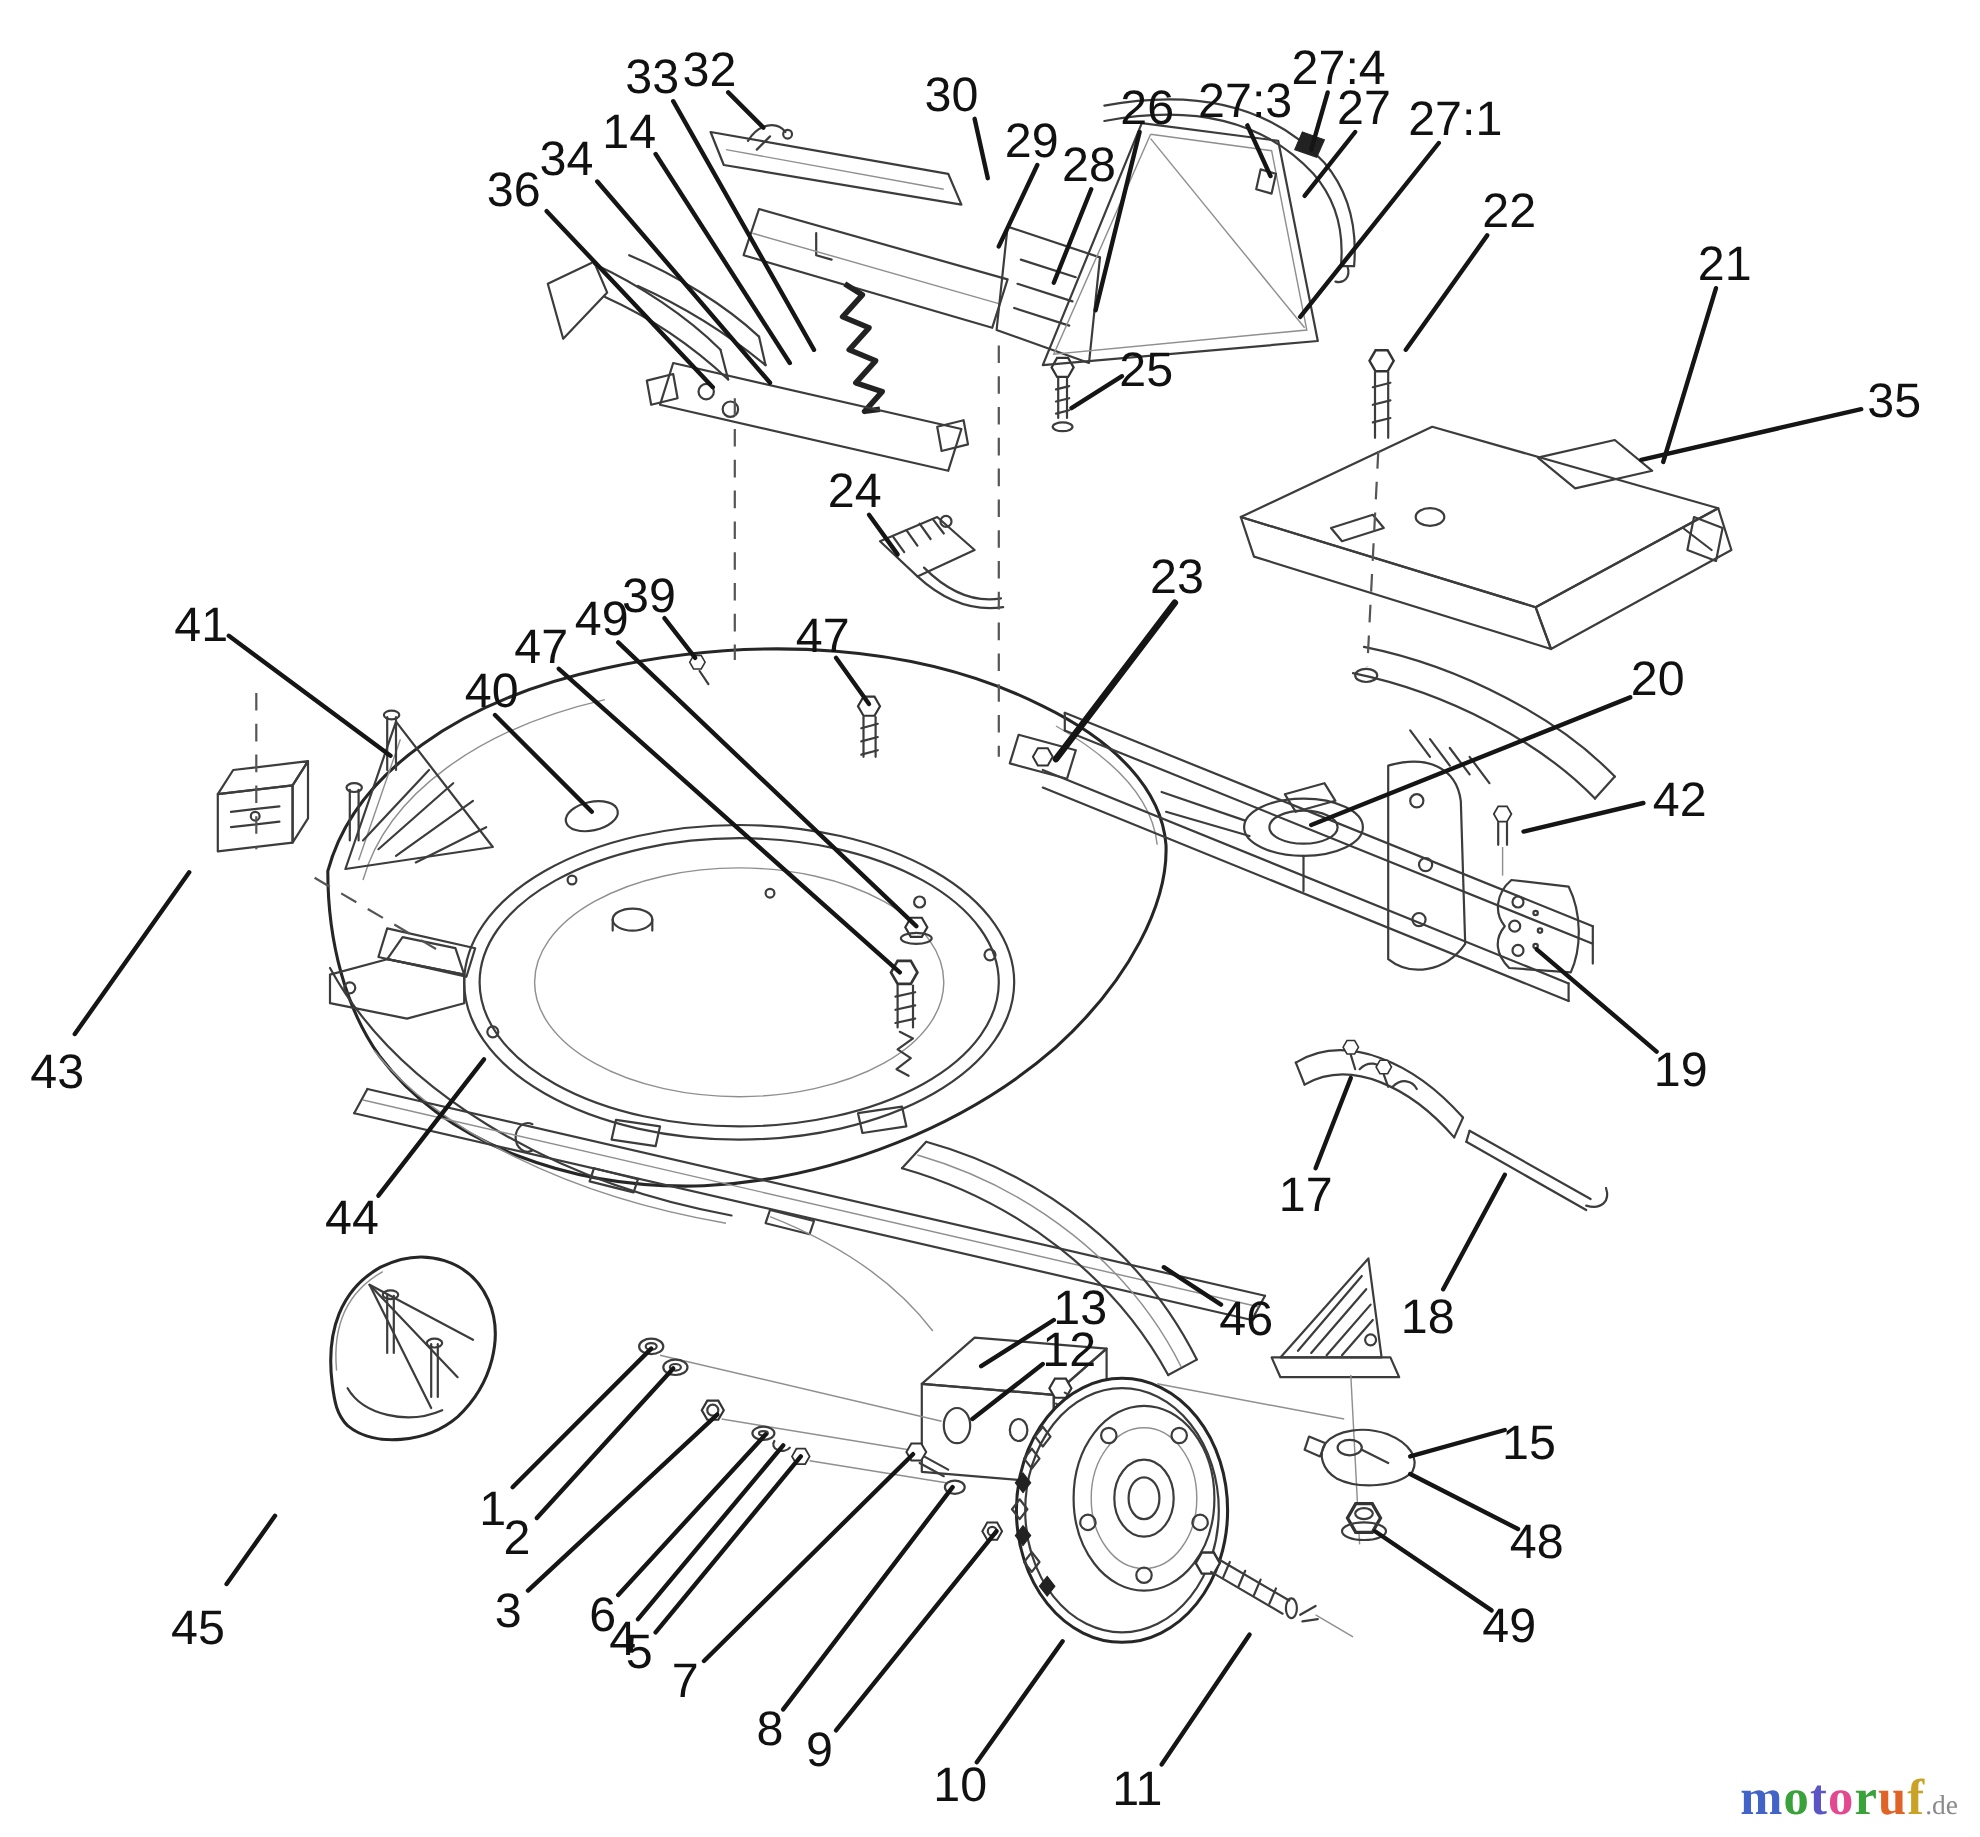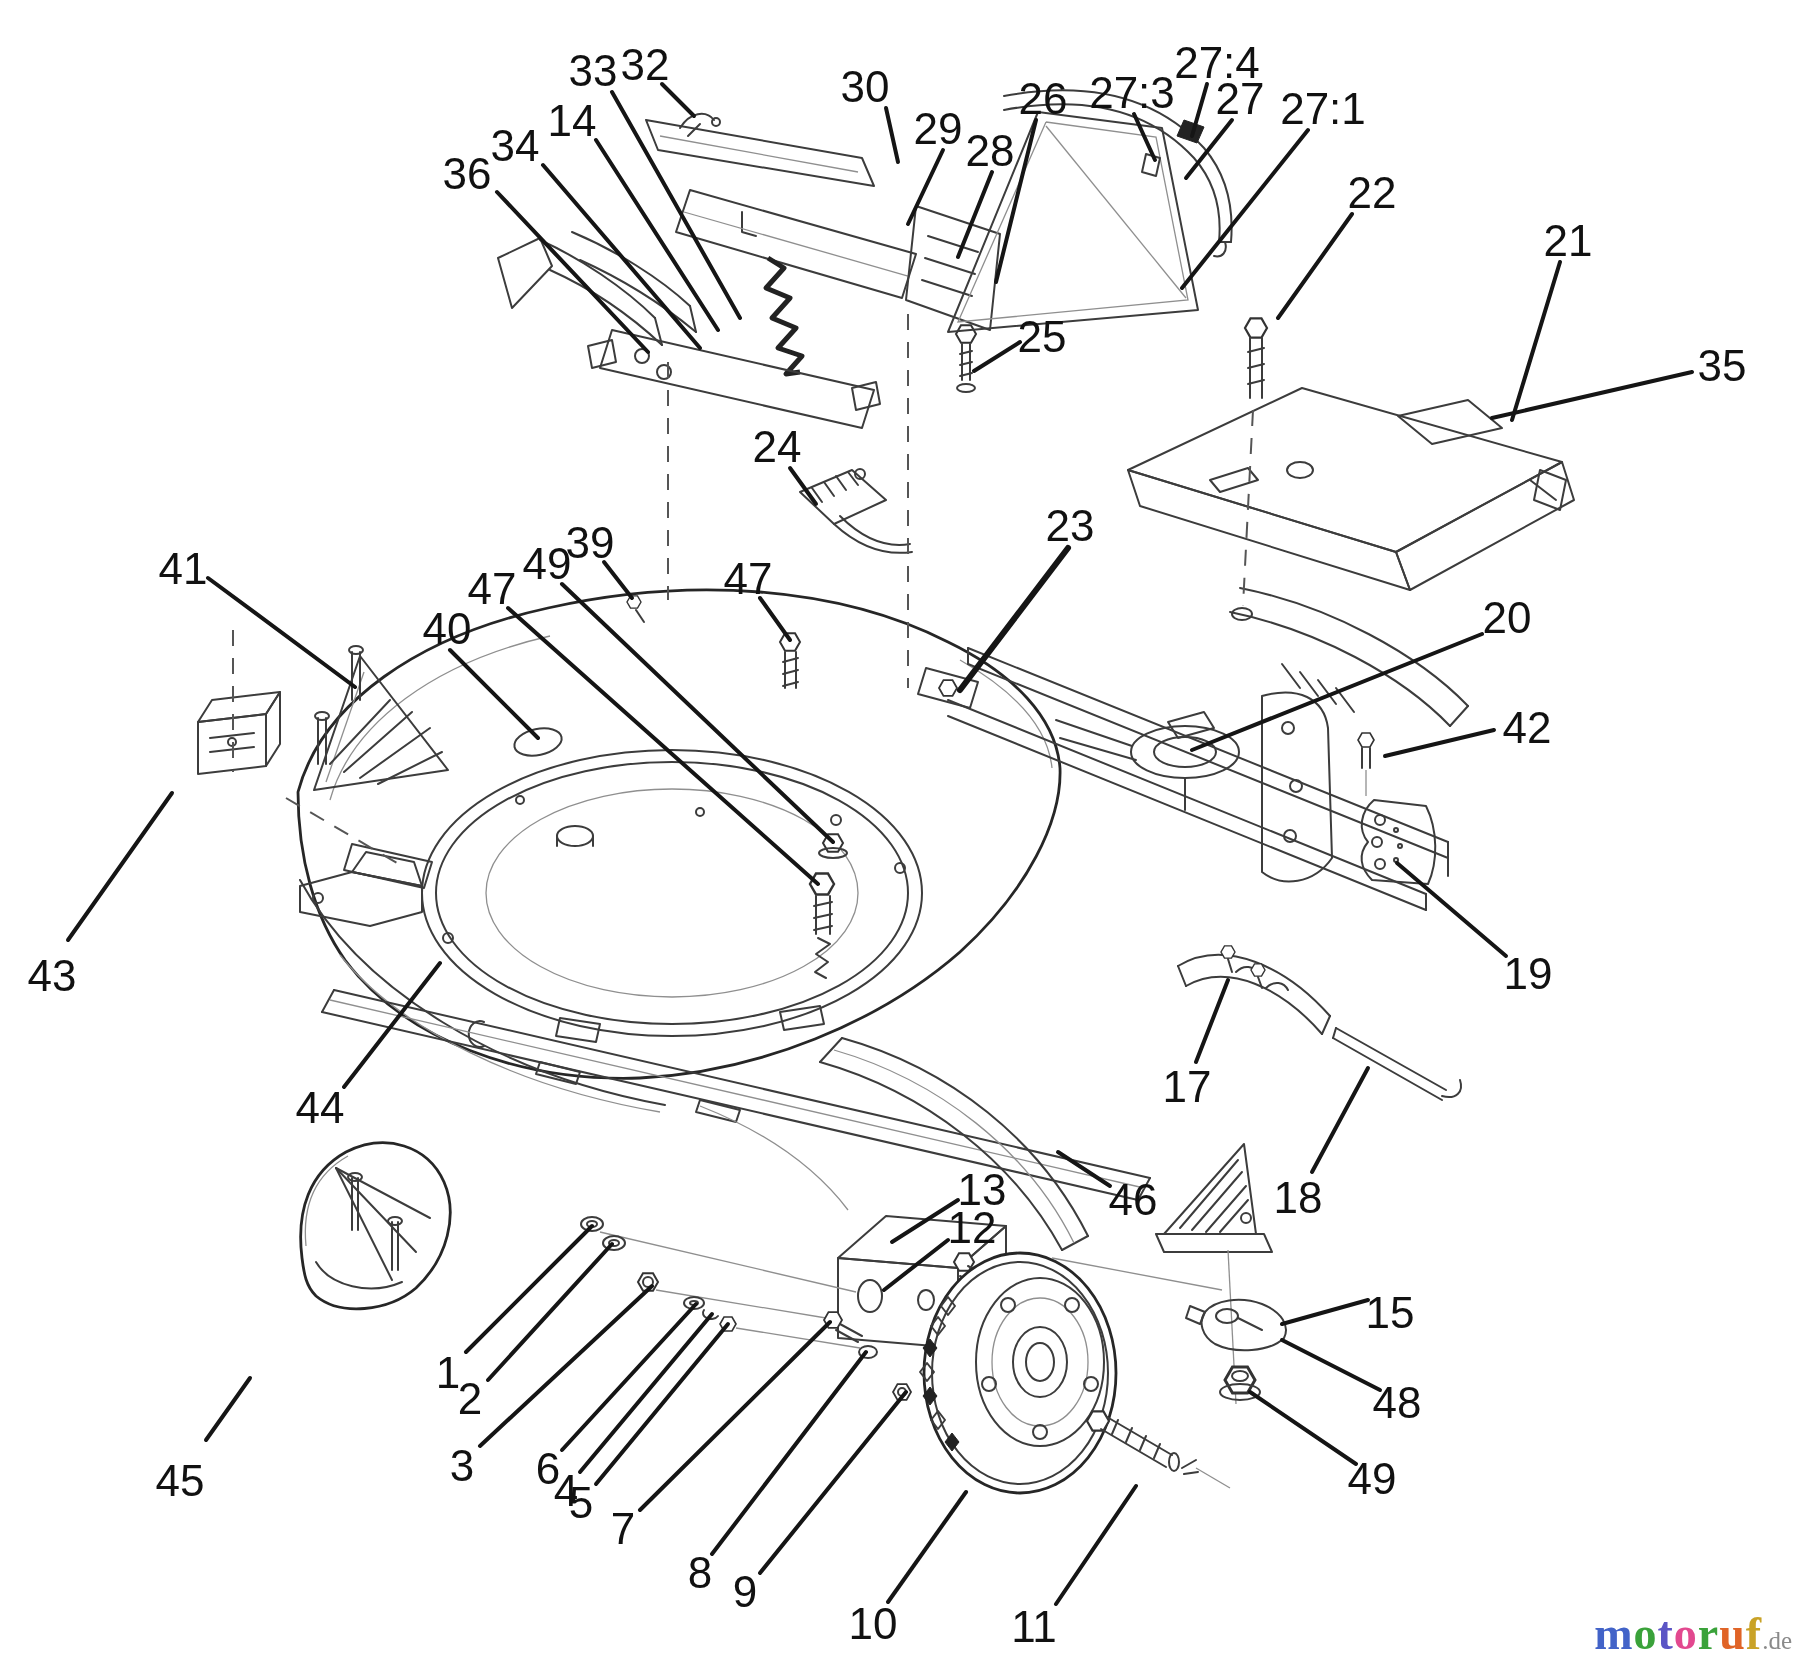--- a/index.html
+++ b/index.html
@@ -11,21 +11,21 @@
   .thin{stroke:#8f8f8f;stroke-width:1.3;fill:none;}
   .dash{stroke:#555;stroke-width:2;fill:none;stroke-dasharray:16 12;}
   .dark{fill:#222;stroke:#222;}
   .wfill{fill:#fff;}
   .hexu{fill:#fff;stroke:#333;stroke-width:2;}
   .zig{stroke:#222;stroke-width:5;fill:none;stroke-linejoin:round;}
   .leader{stroke:#151515;stroke-width:4;stroke-linecap:round;}
   .leader.thick{stroke-width:6;}
   .part-label{font-family:"Liberation Sans",sans-serif;font-size:44px;fill:#111;
               text-anchor:middle;dominant-baseline:central;}
-  .watermark{position:absolute;right:8px;bottom:10px;
+  .watermark{position:absolute;right:20px;bottom:10px;
              font-family:"Liberation Serif",serif;font-weight:700;font-size:46px;
              letter-spacing:1px;user-select:none;}
   .watermark .suffix{font-size:25px;font-weight:400;color:#8a8a8a;letter-spacing:0;}
 </style>
 </head>
 <body>
 
 <div id="stage">
 <svg id="diagram-svg" width="1800" height="1670" viewBox="0 0 1800 1670">
   <defs>

